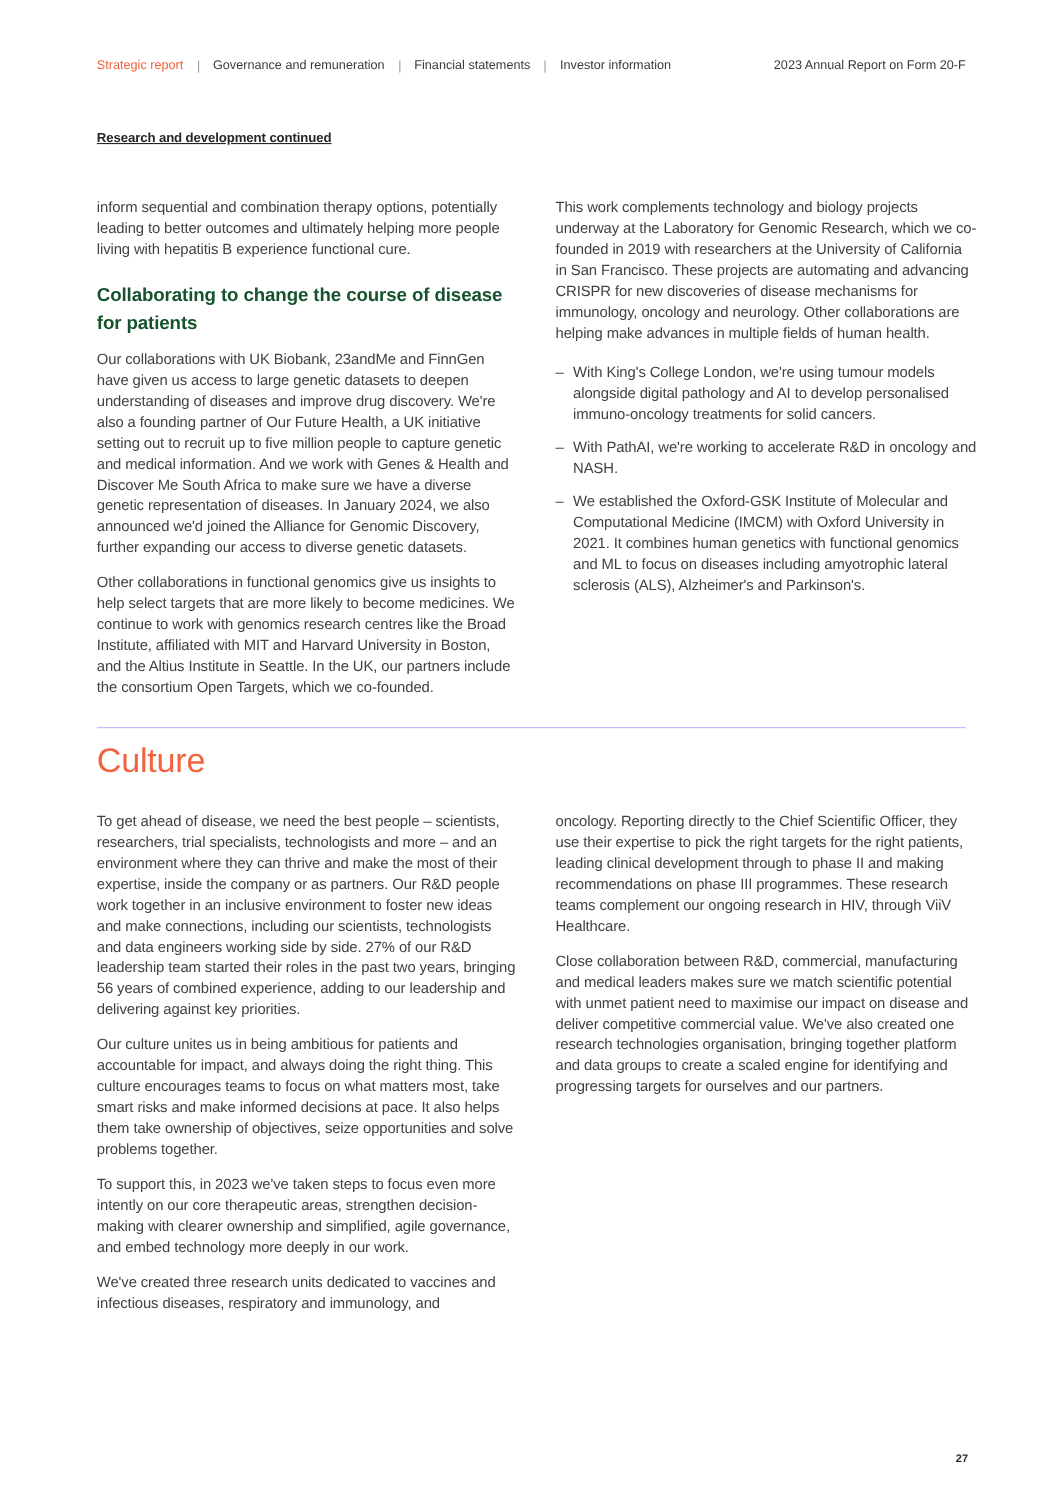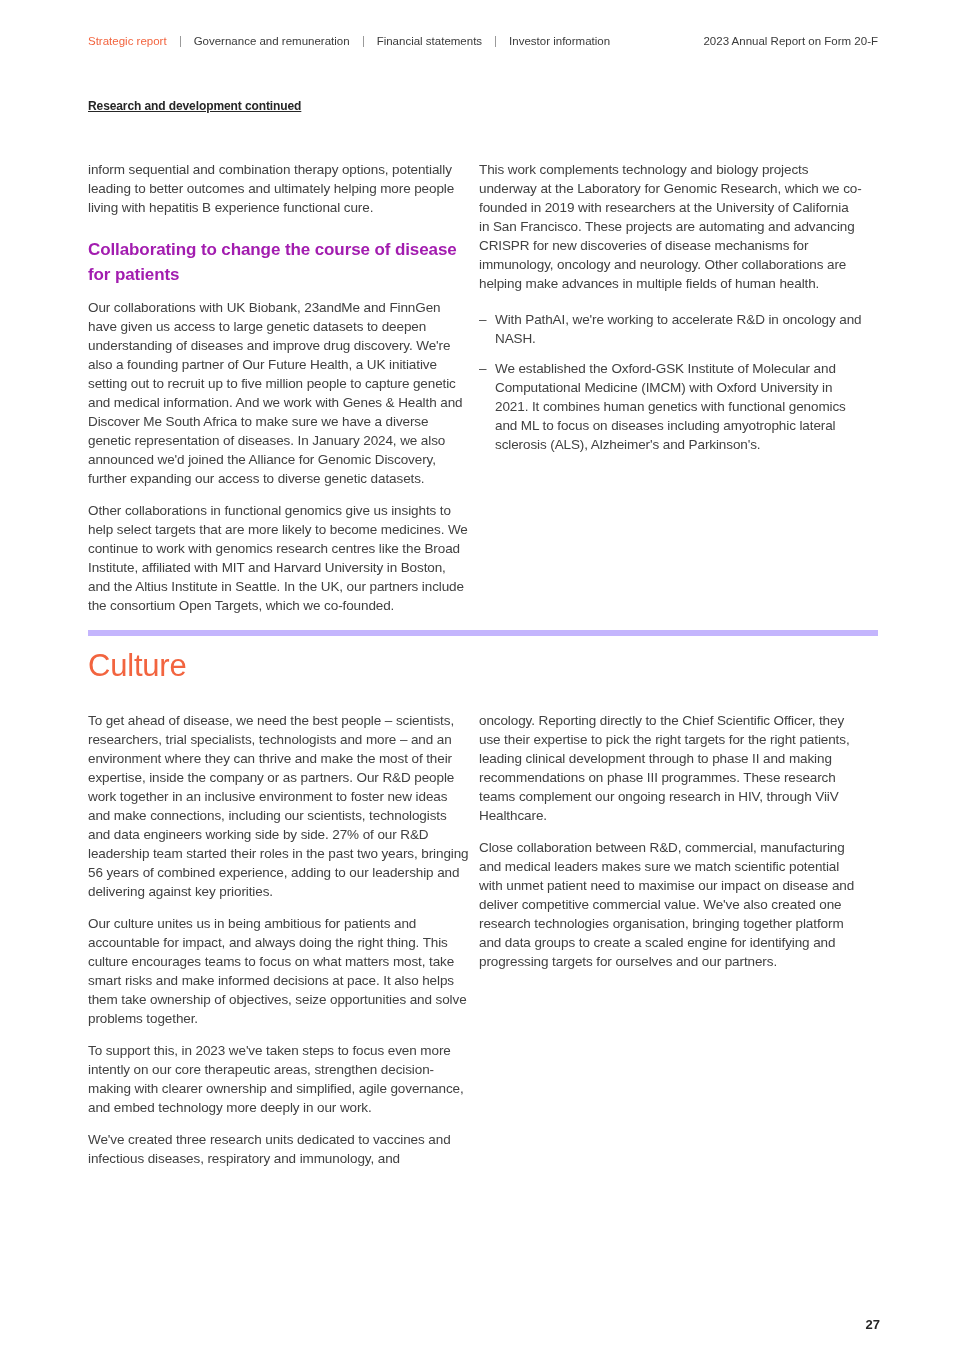--- a/index.html
+++ b/index.html
@@ -5,21 +5,21 @@
   * { box-sizing: border-box; }
   html, body { margin: 0; padding: 0; }
   body {
     width: 966px; height: 1365px;
     background: #ffffff;
     font-family: "Liberation Sans", sans-serif;
     color: #414141;
     position: relative;
     overflow: hidden;
   }
-  .content { padding: 35px 88px 0 88px; }
+  .content { padding: 54px 88px 0 88px; }
 
   
   .top-header {
     display: flex; justify-content: space-between; align-items: center;
     font-size: 11.5px; color: #3a3a3a;
   }
   .nav { display: flex; align-items: center; }
   .nav-item { cursor: default; white-space: nowrap; }
   .nav-item.active { color: #F2643F; }
   .nav-sep { width: 1px; height: 11px; background: #9a9a9a; margin: 0 13px; }
@@ -27,58 +27,58 @@
 
   
   .page-title {
     margin: 52px 0 0 0;
     font-size: 12px; font-weight: 600; color: #262626;
     letter-spacing: -0.1px;
     text-decoration: underline;
   }
 
   
-  .columns { display: flex; gap: 8px; margin-top: 47px; }
+  .columns { display: flex; gap: 34px; margin-top: 47px; }
   .col { width: 383px; flex: 0 0 383px; }
 
   p.body {
     font-size: 13.5px; line-height: 19px;
     margin: 0 0 13px 0; color: #414141;
     letter-spacing: -0.1px;
   }
   .intro-bold { font-weight: 700; color: #2e2e2e; }
 
   h2.sub-heading {
     font-size: 17px; line-height: 25px; font-weight: 600;
-    color: #a21caf; margin: 20px 0 11px 0;
+    color: #14532d; margin: 20px 0 11px 0;
     letter-spacing: -0.1px;
   }
 
   
   .bullet-list { margin-top: 17px; }
   .bullet {
     position: relative; padding-left: 16px; margin-bottom: 11px;
     font-size: 13.5px; line-height: 19px; color: #414141;
     letter-spacing: -0.1px;
   }
   .bullet::before { content: "\2013"; position: absolute; left: 0; top: 0; }
 
   
-  .culture-section { margin-top: 2px; border-top: 6px solid #c4b5fd; }
+  .culture-section { margin-top: 14px; border-top: 1px solid #c4b5fd; }
   .culture-title {
     margin: 12px 0 27px 0;
     font-size: 31px; font-weight: 500; color: #F2643F;
     letter-spacing: -0.2px;
   }
   .culture-section .columns { margin-top: 0; }
 
   
   .page-number {
     position: absolute; right: 86px; bottom: 33px;
-    font-size: 13px; font-weight: 700; color: #262626;
+    font-size: 10px; font-weight: 700; color: #262626;
   }
 </style>
 </head>
 <body>
 
 <div class="content">
 
   <div class="top-header">
     <div class="nav">
       <span class="nav-item active">Strategic report</span>
@@ -97,20 +97,21 @@
   <div class="columns">
     <div class="col">
       <p class="body">inform sequential and combination therapy options, potentially leading to better outcomes and ultimately helping more people living with hepatitis B experience functional cure.</p>
       <h2 class="sub-heading">Collaborating to change the course of disease for patients</h2>
       <p class="body">Our collaborations with UK Biobank, 23andMe and FinnGen have given us access to large genetic datasets to deepen understanding of diseases and improve drug discovery. We're also a founding partner of Our Future Health, a UK initiative setting out to recruit up to five million people to capture genetic and medical information. And we work with Genes &amp; Health and Discover Me South Africa to make sure we have a diverse genetic representation of diseases. In January 2024, we also announced we'd joined the Alliance for Genomic Discovery, further expanding our access to diverse genetic datasets.</p>
       <p class="body">Other collaborations in functional genomics give us insights to help select targets that are more likely to become medicines. We continue to work with genomics research centres like the Broad Institute, affiliated with MIT and Harvard University in Boston, and the Altius Institute in Seattle. In the UK, our partners include the consortium Open Targets, which we co-founded.</p>
     </div>
     <div class="col">
       <p class="body">This work complements technology and biology projects underway at the Laboratory for Genomic Research, which we co-founded in 2019 with researchers at the University of California in San Francisco. These projects are automating and advancing CRISPR for new discoveries of disease mechanisms for immunology, oncology and neurology. Other collaborations are helping make advances in multiple fields of human health.</p>
       <div class="bullet-list">
+        <div class="bullet">With King's College London, we're using tumour models alongside digital pathology and AI to develop personalised immuno-oncology treatments for solid cancers.</div>
         <div class="bullet">With PathAI, we're working to accelerate R&amp;D in oncology and NASH.</div>
         <div class="bullet">We established the Oxford-GSK Institute of Molecular and Computational Medicine (IMCM) with Oxford University in 2021. It combines human genetics with functional genomics and ML to focus on diseases including amyotrophic lateral sclerosis (ALS), Alzheimer's and Parkinson's.</div>
       </div>
     </div>
   </div>
 
   <div class="culture-section">
     <h2 class="culture-title">Culture</h2>
     <div class="columns">
       <div class="col">

